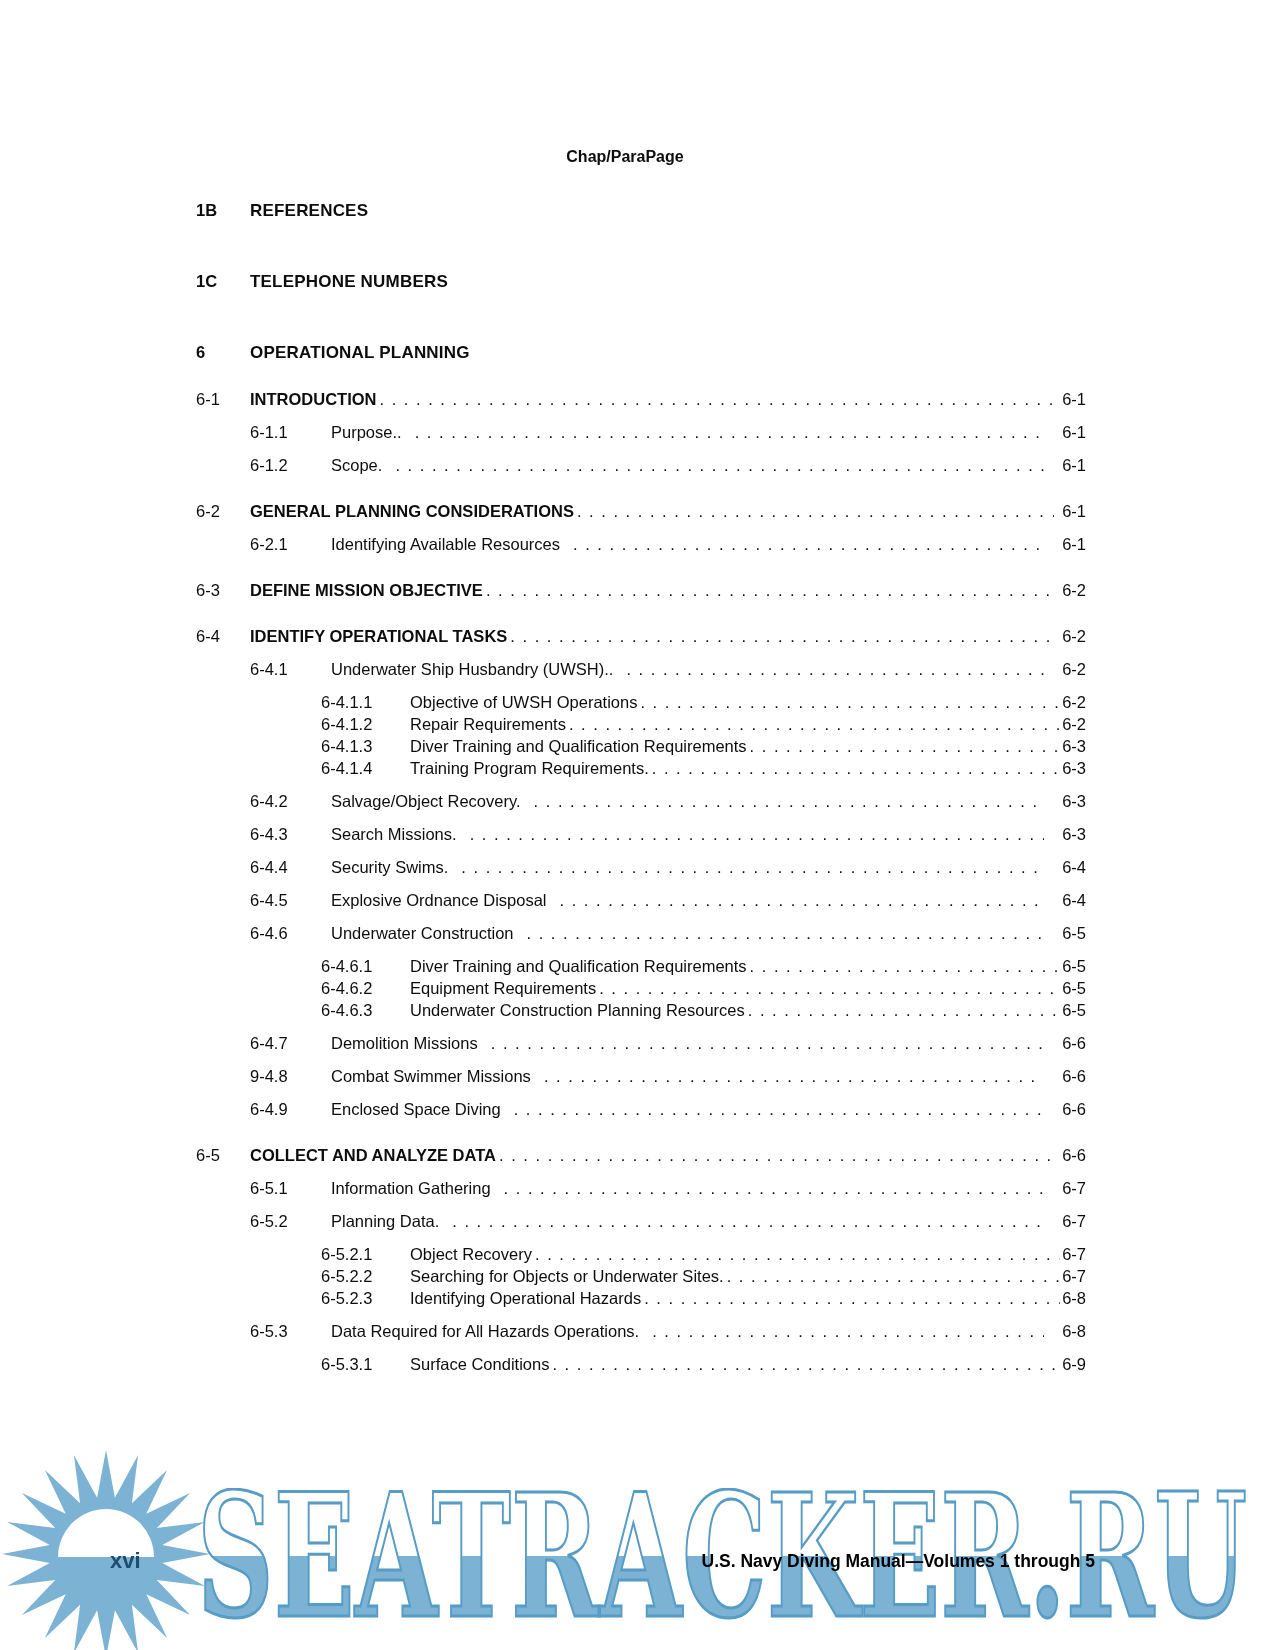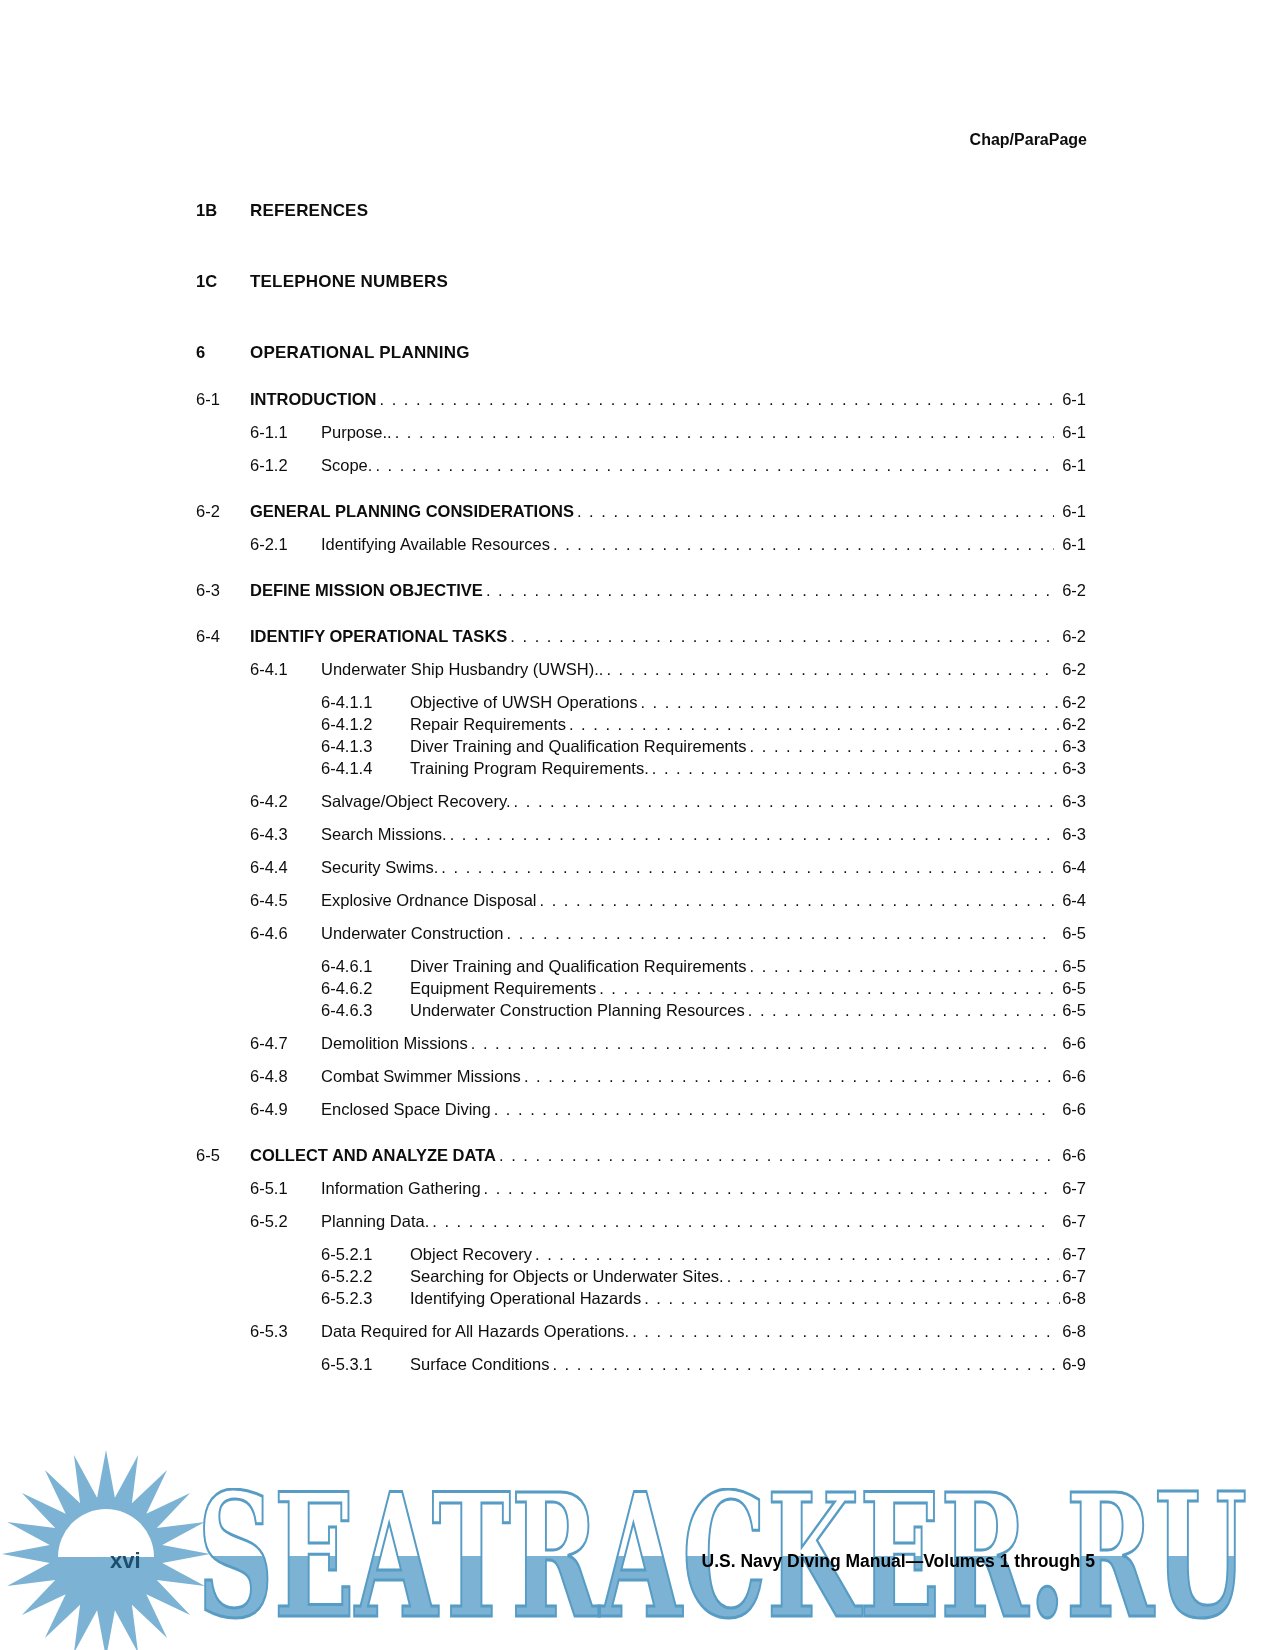--- a/index.html
+++ b/index.html
@@ -3,30 +3,30 @@
 <meta charset="utf-8">
 <style>
   html,body{margin:0;padding:0;background:#e9e9e9;}
   .sheet{
     position:relative;width:1275px;height:1650px;background:#ffffff;
     overflow:hidden;font-family:"Liberation Sans",sans-serif;color:#0d0d0d;
     margin:0 auto;
   }
   
   .hdr{
-    position:absolute;left:163px;top:130px;width:924px;
-    display:flex;justify-content:flex-end;
+    position:absolute;left:163px;top:147px;width:924px;
+    display:flex;justify-content:center;
     font-weight:bold;font-size:16px;line-height:20px;
   }
   
   .toc{position:absolute;left:196px;top:150px;width:890px;}
   .row{display:flex;align-items:baseline;line-height:20px;font-size:16.5px;}
   .row .num{flex:none;}
   .l0 .num,.l1 .num{width:54px;}
-  .l2{padding-left:54px;}  .l2 .num{width:71px;}
+  .l2{padding-left:54px;gap:10px;}  .l2 .num{width:71px;}
   .l3{padding-left:125px;} .l3 .num{width:89px;}
   .l0 .num{font-weight:bold;}
   .b .title{font-weight:bold;}
   .l0 .title{font-weight:bold;font-size:17px;letter-spacing:.2px;text-align:right;}
   .l0{margin-top:50px;}
   .toc .l0:first-child{}
   .l1{margin-top:26px;}
   .l2{margin-top:13px;}
   .l3{margin-top:2px;}
   .l3.first{margin-top:13px;}
@@ -190,21 +190,21 @@
         <span class="dots"></span>
         <span class="pg">6-5</span>
       </div>
       <div class="row l2">
         <span class="num">6-4.7</span>
         <span class="title">Demolition Missions</span>
         <span class="dots"></span>
         <span class="pg">6-6</span>
       </div>
       <div class="row l2">
-        <span class="num">6-4.8</span>
+        <span class="num">9-4.8</span>
         <span class="title">Combat Swimmer Missions</span>
         <span class="dots"></span>
         <span class="pg">6-6</span>
       </div>
       <div class="row l2">
         <span class="num">6-4.9</span>
         <span class="title">Enclosed Space Diving</span>
         <span class="dots"></span>
         <span class="pg">6-6</span>
       </div>

